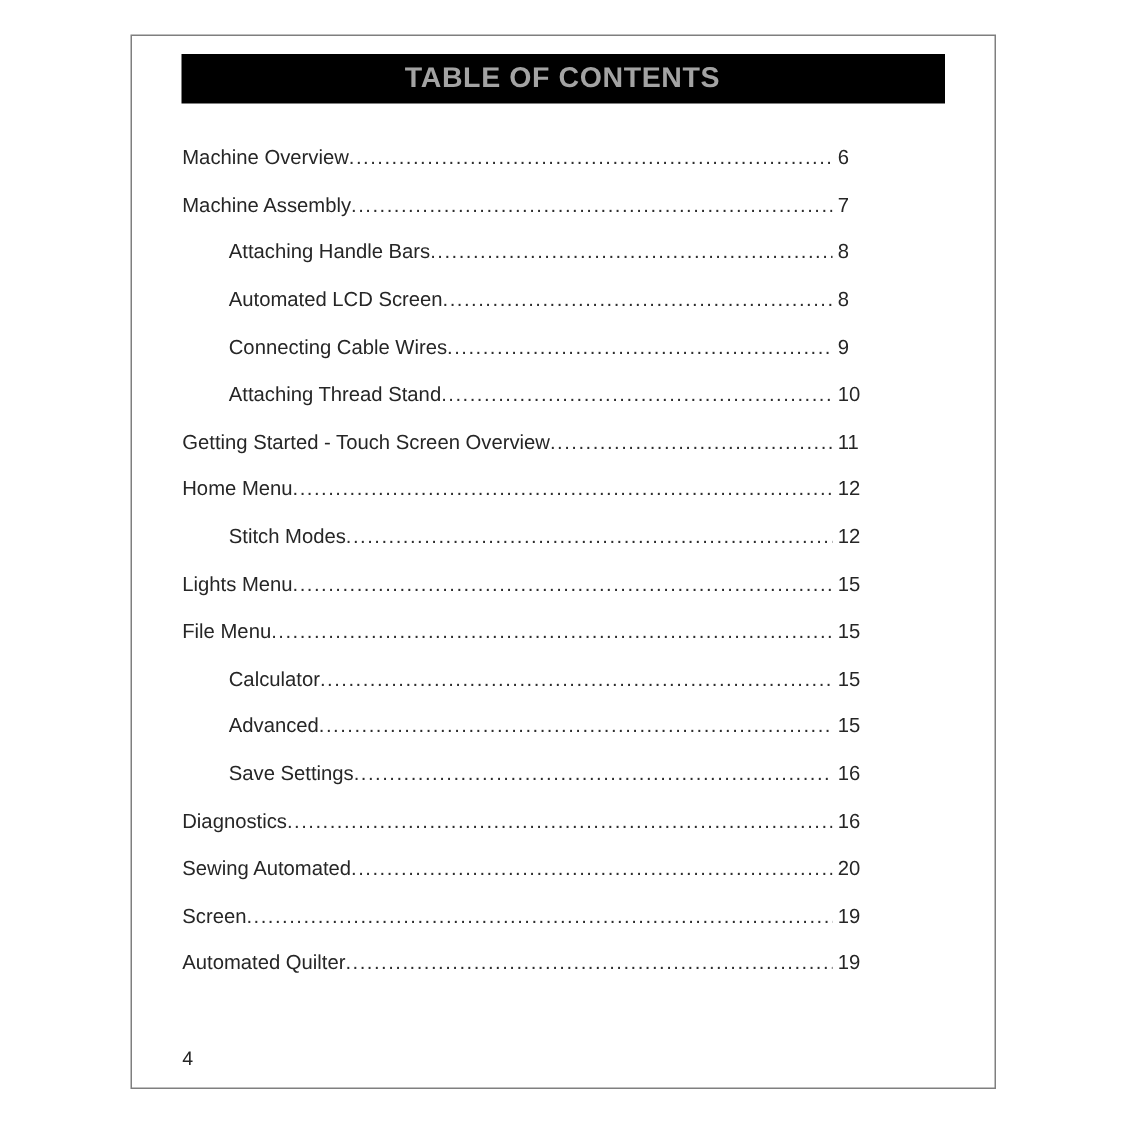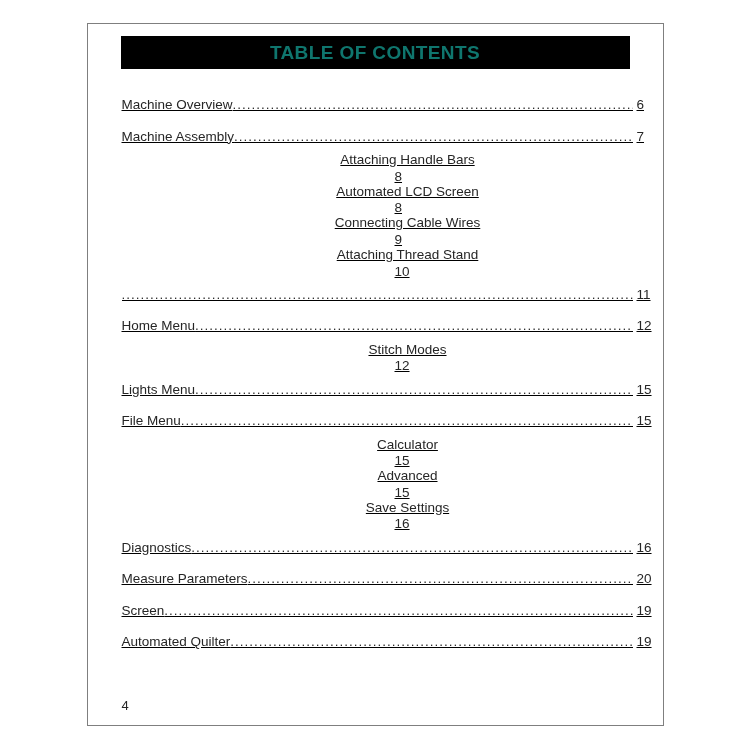--- a/index.html
+++ b/index.html
@@ -19,38 +19,38 @@
   }
   .title-bar {
     margin: 12px 33px 0 33px;
     height: 33px;
     background: #000000;
     display: flex;
     align-items: center;
     justify-content: center;
   }
   .title-bar .page-title {
-    color: #0f766e;
+    color: #a3a3a3;
     font-size: 19px;
     font-weight: bold;
     letter-spacing: 0.4px;
   }
   .toc-list {
     margin-top: 20px;
     padding-left: 34px;
-    text-decoration: underline;
+    padding-right: 78px;
   }
   .toc-row {
     display: flex;
     align-items: center;
     height: 31.6px;
     font-size: 13.5px;
     color: #262626;
   }
-  .toc-row.indent { padding-left: 31px; flex-direction: column; }
+  .toc-row.indent { padding-left: 31px; }
   .toc-label {
     white-space: nowrap;
     flex: none;
   }
   .toc-dots {
     flex: 1;
     overflow: hidden;
     white-space: nowrap;
     letter-spacing: 1px;
     margin-right: 4px;
@@ -104,20 +104,21 @@
         <span class="toc-label">Connecting Cable Wires</span>
         <span class="toc-dots">........................................................................................................................................................................................................</span>
         <span class="toc-page">9</span>
       </div>
       <div class="toc-row indent">
         <span class="toc-label">Attaching Thread Stand</span>
         <span class="toc-dots">........................................................................................................................................................................................................</span>
         <span class="toc-page">10</span>
       </div>
       <div class="toc-row">
+        <span class="toc-label">Getting Started - Touch Screen Overview</span>
         <span class="toc-dots">........................................................................................................................................................................................................</span>
         <span class="toc-page">11</span>
       </div>
       <div class="toc-row">
         <span class="toc-label">Home Menu</span>
         <span class="toc-dots">........................................................................................................................................................................................................</span>
         <span class="toc-page">12</span>
       </div>
       <div class="toc-row indent">
         <span class="toc-label">Stitch Modes</span>
@@ -148,21 +149,21 @@
         <span class="toc-label">Save Settings</span>
         <span class="toc-dots">........................................................................................................................................................................................................</span>
         <span class="toc-page">16</span>
       </div>
       <div class="toc-row">
         <span class="toc-label">Diagnostics</span>
         <span class="toc-dots">........................................................................................................................................................................................................</span>
         <span class="toc-page">16</span>
       </div>
       <div class="toc-row">
-        <span class="toc-label">Measure Parameters</span>
+        <span class="toc-label">Sewing Automated</span>
         <span class="toc-dots">........................................................................................................................................................................................................</span>
         <span class="toc-page">20</span>
       </div>
       <div class="toc-row">
         <span class="toc-label">Screen</span>
         <span class="toc-dots">........................................................................................................................................................................................................</span>
         <span class="toc-page">19</span>
       </div>
       <div class="toc-row">
         <span class="toc-label">Automated Quilter</span>

